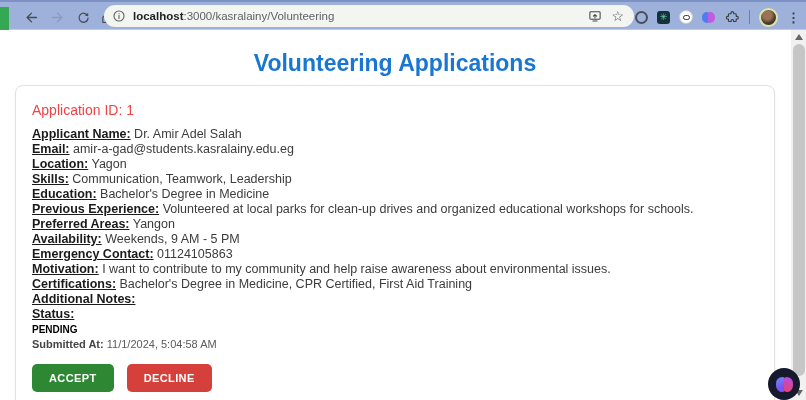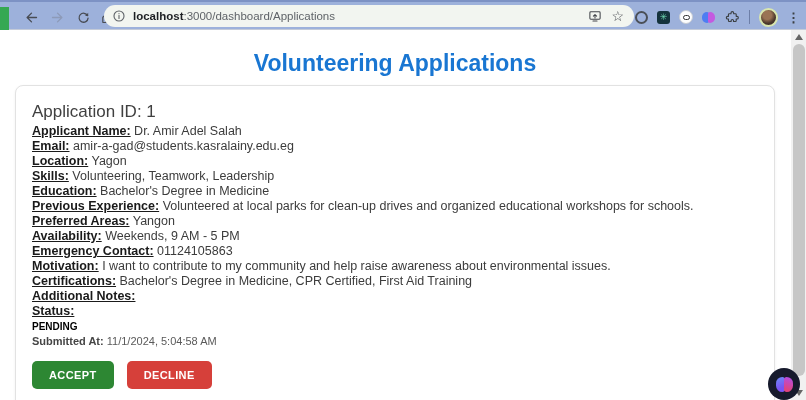--- a/index.html
+++ b/index.html
@@ -41,21 +41,21 @@
     border:2px solid #d9e6ae; }
   .kebab { color:#3c4043; font-size:13px; font-weight:700; letter-spacing:0; line-height:1; }
 
   
   .page { position:absolute; left:0; top:33px; width:744px; height:367px; background:#fff; }
   .page-title { position:absolute; left:0; top:17px; width:790px; text-align:center;
     font-size:23px; font-weight:700; color:#1976d2; }
   .card { position:absolute; left:15px; top:52px; width:760px; height:356px;
     background:#fff; border:1px solid #e2e2e2; border-radius:8px;
     box-shadow:0 1px 3px rgba(0,0,0,.06); padding:16px 16px 0 16px; }
-  .app-id { font-size:17px; color:#404040; margin-bottom:2px; }
+  .app-id { font-size:14px; color:#ef4444; margin-bottom:9px; }
   .field-line { font-size:12.5px; line-height:15px; color:#3c3c3c; white-space:nowrap; }
   .field-line .fl { font-weight:700; color:#1a1a1a;text-decoration:underline; }
   .status-val { font-size:10px; line-height:15px; font-weight:700; color:#000000; }
   .submitted { font-size:11px; line-height:14px; color:#5a5a5a; }
   .submitted .fl { font-weight:700; color:#454545; }
   .btn-row { margin-top:13px; display:flex; gap:13px; }
   .btn { border:none; border-radius:5px; padding:8px 17px; font-size:11px; font-weight:700;
     color:#fff; letter-spacing:.4px; font-family:"Liberation Sans",sans-serif; cursor:pointer; }
   .btn.accept { background:#2d8733; }
   .btn.decline { background:#d6403a; }
@@ -104,21 +104,21 @@
     <svg viewBox="0 0 24 24">
       <path d="M4.5 11.5 12 5l7.5 6.5V19a1 1 0 0 1-1 1h-4.5v-5h-4v5H5.5a1 1 0 0 1-1-1z" fill="none" stroke="#484c53" stroke-width="1.9" stroke-linejoin="round"></path>
     </svg>
   </div>
 
   <div class="addr">
     <svg class="info" viewBox="0 0 24 24">
       <circle cx="12" cy="12" r="8.6" fill="none" stroke="#5f6368" stroke-width="1.9"></circle>
       <path d="M12 7.6v.3M12 11v5.2" stroke="#5f6368" stroke-width="1.9" stroke-linecap="round"></path>
     </svg>
-    <span class="urltext"><span class="urlhost">localhost</span><span class="urlpath">:3000/dashboard/Applications</span></span>
+    <span class="urltext"><span class="urlhost">localhost</span><span class="urlpath">:3000/kasralainy/Volunteering</span></span>
     <span class="addr-icons">
       <svg viewBox="0 0 24 24">
         <rect x="3.2" y="4.8" width="17.6" height="12.6" rx="1.6" fill="none" stroke="#44474c" stroke-width="1.8"></rect>
         <path d="M12 15.5V9.5m0 0-2.8 2.8M12 9.5l2.8 2.8" fill="none" stroke="#44474c" stroke-width="1.8" stroke-linecap="round" stroke-linejoin="round"></path>
         <path d="M8.5 20.5h7" stroke="#44474c" stroke-width="1.8" stroke-linecap="round"></path>
       </svg>
       <span class="star">☆</span>
     </span>
   </div>
 
@@ -144,21 +144,21 @@
 <div class="page">
   <div class="page-title">Volunteering Applications</div>
 
   <div class="card">
     <div class="app-id">Application ID: 1</div>
 
     <div>
         <div class="field-line"><span class="fl">Applicant Name:</span><span class="fv"> Dr. Amir Adel Salah</span></div>
         <div class="field-line"><span class="fl">Email:</span><span class="fv"> amir-a-gad@students.kasralainy.edu.eg</span></div>
         <div class="field-line"><span class="fl">Location:</span><span class="fv"> Yagon</span></div>
-        <div class="field-line"><span class="fl">Skills:</span><span class="fv"> Volunteering, Teamwork, Leadership</span></div>
+        <div class="field-line"><span class="fl">Skills:</span><span class="fv"> Communication, Teamwork, Leadership</span></div>
         <div class="field-line"><span class="fl">Education:</span><span class="fv"> Bachelor's Degree in Medicine</span></div>
         <div class="field-line"><span class="fl">Previous Experience:</span><span class="fv"> Volunteered at local parks for clean-up drives and organized educational workshops for schools.</span></div>
         <div class="field-line"><span class="fl">Preferred Areas:</span><span class="fv"> Yangon</span></div>
         <div class="field-line"><span class="fl">Availability:</span><span class="fv"> Weekends, 9 AM - 5 PM</span></div>
         <div class="field-line"><span class="fl">Emergency Contact:</span><span class="fv"> 01124105863</span></div>
         <div class="field-line"><span class="fl">Motivation:</span><span class="fv"> I want to contribute to my community and help raise awareness about environmental issues.</span></div>
         <div class="field-line"><span class="fl">Certifications:</span><span class="fv"> Bachelor's Degree in Medicine, CPR Certified, First Aid Training</span></div>
         <div class="field-line"><span class="fl">Additional Notes:</span></div>
         <div class="field-line"><span class="fl">Status:</span></div>
       </div>

